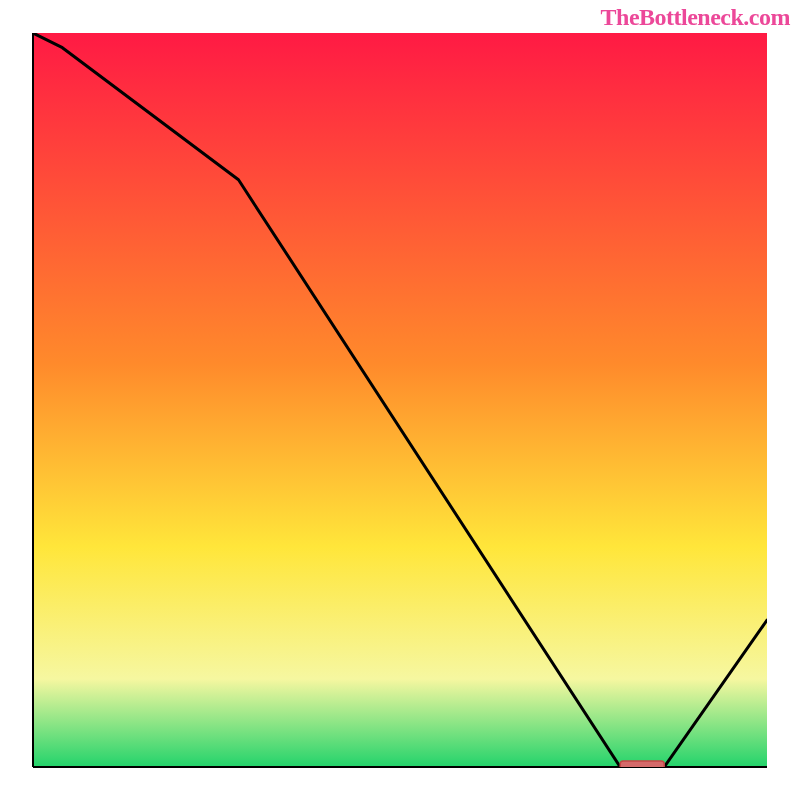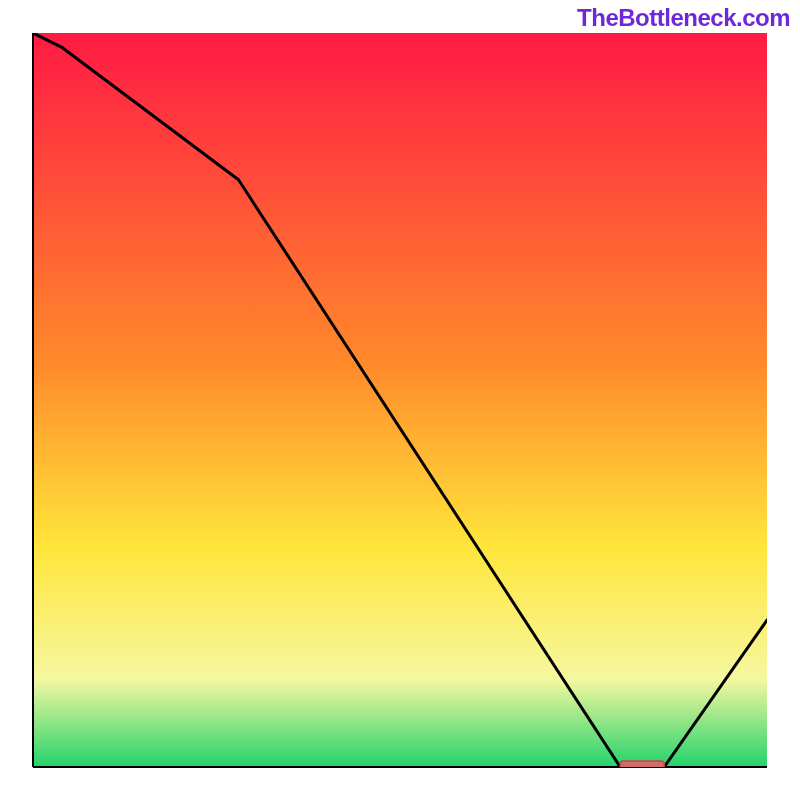--- a/index.html
+++ b/index.html
@@ -20,23 +20,24 @@
     position: absolute;
     top: 0;
     left: 0;
   }
   .watermark {
     position: absolute;
     top: 4px;
     right: 10px;
     font-size: 24px;
     font-weight: 700;
-    color: #6d28d9;
+    color: #ec4899;
     letter-spacing: -0.5px;
     user-select: none;
+    font-family: Liberation Serif, serif;
   }
 </style>
 </head>
 <body>
 
 <div class="canvas-wrap">
 
   <svg width="800" height="800" viewBox="0 0 800 800">
     <defs>
       <linearGradient id="bg-grad" x1="0" y1="0" x2="0" y2="1">

